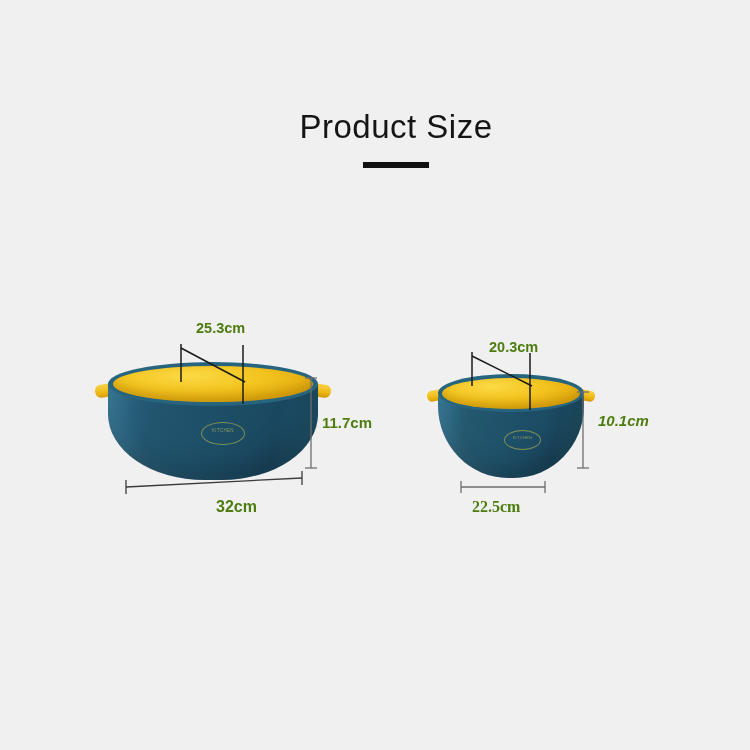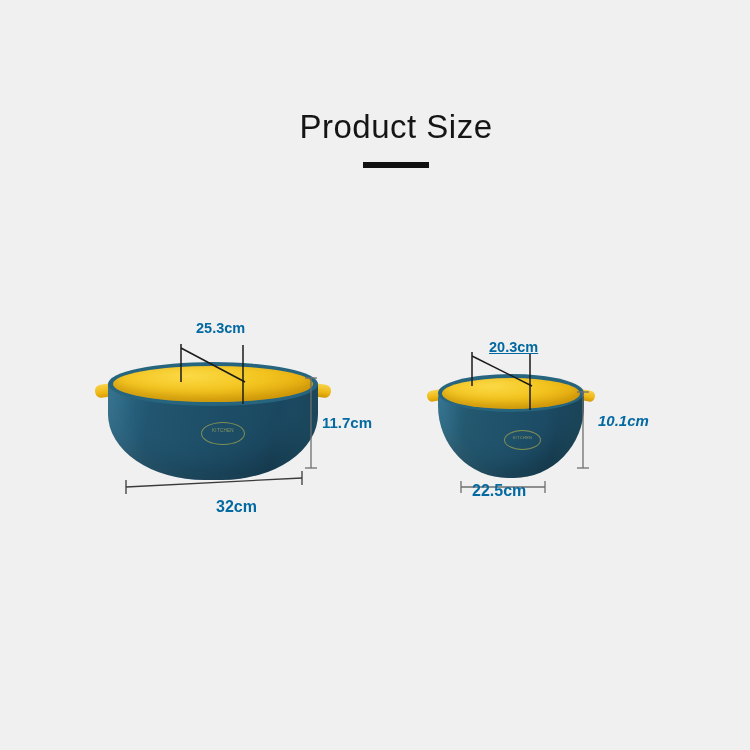--- a/index.html
+++ b/index.html
@@ -43,21 +43,21 @@
     height: 6px;
     background: #111111;
     margin: 16px auto 0 auto;
   }
 
   
   .dim-label {
     position: absolute;
     font-family: "Liberation Sans", sans-serif;
     font-weight: bold;
-    color: #0369a1;
+    color: #4d7c0f;
     white-space: nowrap;
   }
   .dim-top   { font-size: 14.5px; }
   .dim-side  { font-size: 15px; }
   .dim-bot   { font-size: 16px; }
 
   
   .overlay {
     position: absolute;
     left: 0; top: 0;
@@ -256,19 +256,19 @@
       <line x1="545" y1="481" x2="545" y2="493"></line>
     </g>
   </svg>
 
   <div class="dim-label dim-top" style="left:196px; top:320px;">25.3cm</div>
 
   <div class="dim-label dim-side" style="left:322px; top:414px;">11.7cm</div>
 
   <div class="dim-label dim-bot" style="left:188px; top:498px;margin-left:28px;">32cm</div>
 
-  <div class="dim-label dim-top" style="left:489px; top:339px;text-decoration:underline;">20.3cm</div>
+  <div class="dim-label dim-top" style="left:489px; top:339px;">20.3cm</div>
 
   <div class="dim-label dim-side" style="left:598px; top:412px;font-style:italic;">10.1cm</div>
 
-  <div class="dim-label dim-bot" style="left:472px; top:482px;">22.5cm</div>
+  <div class="dim-label dim-bot" style="left:472px; top:498px;font-family:Liberation Serif, serif;">22.5cm</div>
 
 </div>
 
 </body></html>

